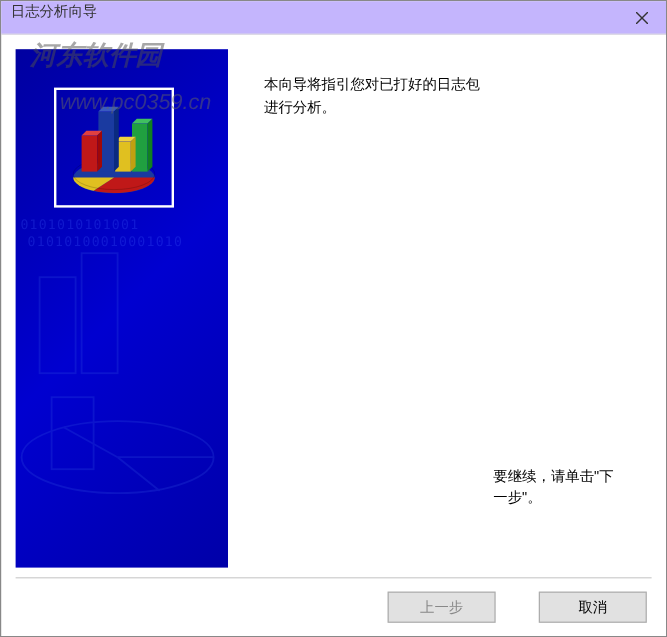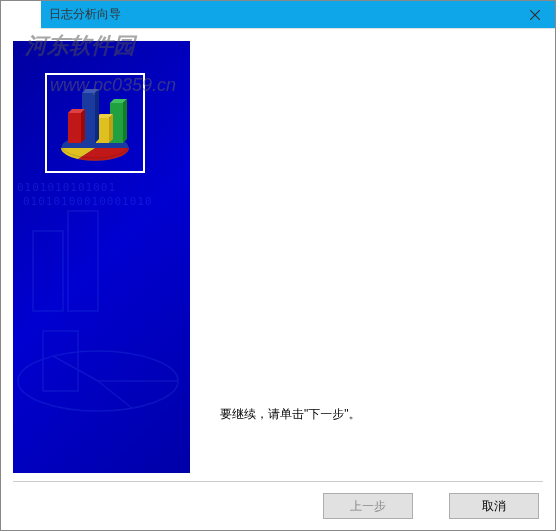--- a/index.html
+++ b/index.html
@@ -17,27 +17,26 @@
     .window {
       width: 556px;
       height: 531px;
       border: 1px solid #888;
       background: #fff;
       display: flex;
       flex-direction: column;
     }
     .titlebar {
       height: 28px;
-      background: #0ea5e9;
+      background: #c4b5fd;
       border-bottom: 1px solid #e0e0e0;
       display: flex;
-      align-items: center;
+      align-items: flex-start;
       justify-content: space-between;
       padding: 0 0 0 8px;
-      margin-left: 40px;
     }
     .titlebar-title {
       font-size: 12px;
       color: #333;
     }
     .titlebar-close {
       width: 40px;
       height: 28px;
       display: flex;
       align-items: center;
@@ -213,20 +212,21 @@
           <polygon points="59,40 63,36 63,61 59,65" fill="#c0a010"></polygon>
           <polygon points="73,25 77,21 77,61 73,65" fill="#108020"></polygon>
         </svg>
       </div>
     </div>
 
     <div class="main-area">
       <div class="watermark">河东软件园</div>
       <div class="watermark-sub">www.pc0359.cn</div>
 
+      <div class="body-text">本向导将指引您对已打好的日志包进行分析。</div>
       <div class="continue-text">要继续，请单击"下一步"。</div>
     </div>
   </div>
 
   <div class="divider"></div>
 
   <div class="button-bar">
     <button class="btn" disabled="">上一步</button>
     <div class="btn-gap"></div>
     <button class="btn">取消</button>

